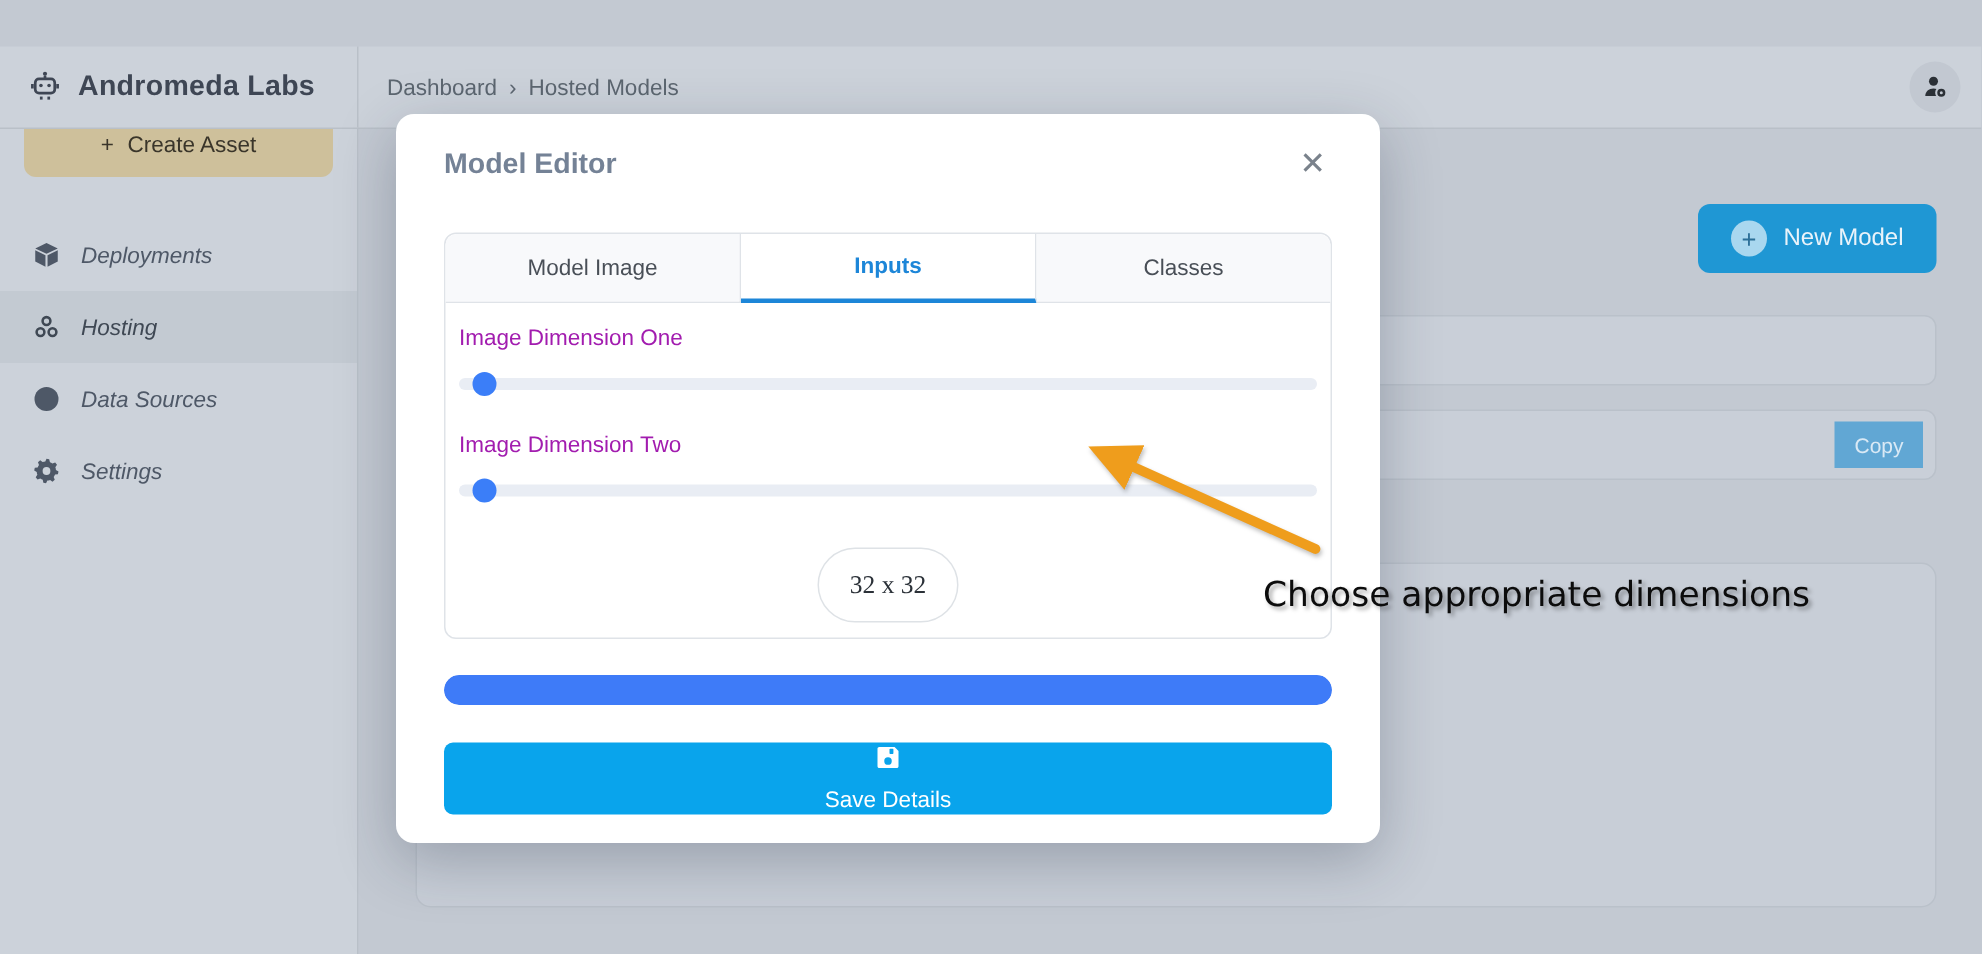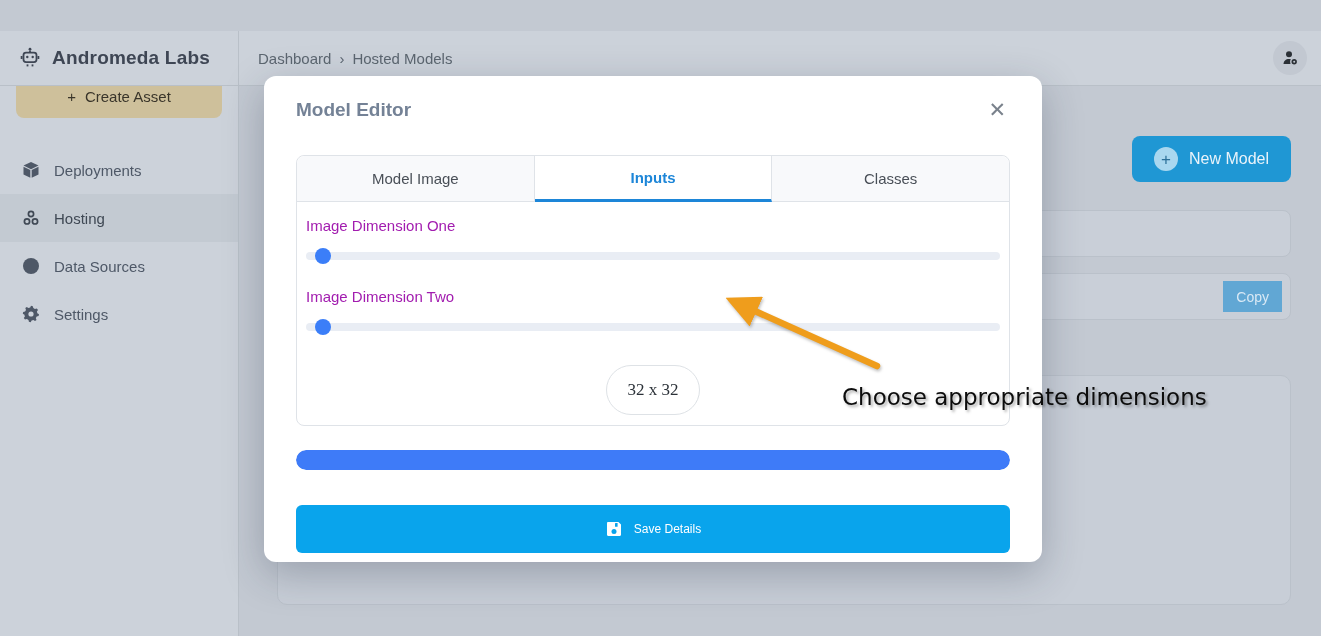--- a/index.html
+++ b/index.html
@@ -17,21 +17,21 @@
   .user-btn { width:34px; height:34px; border-radius:50%; background:#c2c8d1;
     display:flex; align-items:center; justify-content:center; margin-right:14px; cursor:pointer; }
 
   
   .sidebar { position:absolute; top:56px; left:0; width:239px; height:580px;
     background:#ccd2da; border-right:1px solid #b9c0c8; z-index:5; }
   .create-asset { display:flex; align-items:center; justify-content:center; gap:9px;
     width:206px; height:44px; margin:18px auto 0 auto; background:#cec09b; border:none;
     border-radius:8px; font-size:15px; font-weight:500; color:#3a352a; cursor:pointer;
     font-family:"Liberation Sans", sans-serif; }
-  .nav { margin-top:28px; }
+  .nav { margin-top:28px;font-style:italic; }
   .nav-item { display:flex; align-items:center; gap:14px; height:48px; padding-left:22px;
     font-size:15px; color:#4e5867; cursor:pointer; }
   .nav-item.active { background:#c3cad2; color:#3f4854; font-weight:500; }
   .nav-icon { width:18px; height:18px; display:flex; align-items:center; justify-content:center; }
 
   
   .main { position:absolute; top:56px; left:240px; width:1081px; height:580px;
     background:#c3c9d2; padding:0 30px 0 37px; z-index:1; }
   .new-model-row { display:flex; justify-content:flex-end; margin-top:80px; }
   .btn-new-model { display:flex; align-items:center; gap:11px; height:46px; padding:0 22px;
@@ -40,21 +40,21 @@
   .plus-circle { width:24px; height:24px; border-radius:50%; background:rgba(255,255,255,.62);
     color:#2c6f98; font-size:17px; display:flex; align-items:center; justify-content:center; line-height:1; }
   .bg-input { height:47px; background:#c9cfd8; border:1px solid #bac1ca; border-radius:8px; }
   .bg-input.first { margin-top:28px; }
   .bg-input.second { margin-top:16px; display:flex; align-items:center; justify-content:flex-end; padding-right:8px; }
   .btn-copy { height:31px; padding:0 13px; background:#61a7d4; color:#d9e9f5; border:none;
     border-radius:0; font-size:14px; cursor:pointer; font-family:"Liberation Sans", sans-serif; }
   .bg-card { margin-top:55px; height:230px; background:#c8ced7; border:1px solid #bac1ca; border-radius:10px; }
 
   
-  .modal { position:absolute; top:76px; left:264px; width:778px; height:486px;
+  .modal { position:absolute; top:76px; left:264px; width:656px; height:486px;
     background:#ffffff; border-radius:12px; box-shadow:0 12px 40px rgba(30,40,60,.28);
     padding:21px 32px 0 32px; z-index:40; }
   .modal-head { display:flex; align-items:center; justify-content:space-between; }
   .modal-title { font-size:19px; font-weight:600; color:#748296; }
   .modal-close { font-size:21px; color:#7a828c; background:none; border:none; cursor:pointer;
     line-height:1; padding:2px 4px; font-family:"Liberation Sans", sans-serif; }
 
   .tab-panel { margin-top:33px; border:1px solid #dfe3e8; border-radius:8px; }
   .tabs { display:flex; height:46px; }
   .tab { flex:1; display:flex; align-items:center; justify-content:center; font-size:15px;
@@ -70,23 +70,23 @@
   .slider-track { position:absolute; top:4px; left:0; right:0; height:8px; background:#e9edf4; border-radius:4px; }
   .slider-thumb { position:absolute; top:0; left:9px; width:16px; height:16px; border-radius:50%;
     background:#3b7ef8; cursor:grab; }
   .dim-badge { width:94px; height:50px; margin:30px auto 0 auto; border:1px solid #dee2e6;
     border-radius:26px; display:flex; align-items:center; justify-content:center;
     font-size:17px; color:#2b3138;font-family:Liberation Serif, serif; }
 
   .progress { margin-top:24px; height:20px; border-radius:10px; background:#e9edf4; overflow:hidden; }
   .progress-fill { height:100%; width:100%; background:#3e7bf8; border-radius:10px; }
 
-  .btn-save { margin-top:35px; width:100%; height:48px; background:#09a4ec; border:none;
-    border-radius:6px; color:#ffffff; font-size:12px; display:flex; align-items:center;
-    justify-content:center; gap:11px; cursor:pointer; font-family:"Liberation Sans", sans-serif; }
+  .btn-save { margin-top:25px; width:100%; height:48px; background:#09a4ec; border:none;
+    border-radius:6px; color:#ffffff; font-size:15px; display:flex; align-items:center;
+    justify-content:center; gap:11px; cursor:pointer; font-family:"Liberation Sans", sans-serif;flex-direction:column; }
 
   
   .annot-svg { position:absolute; top:0; left:0; width:1321px; height:636px;
     z-index:60; pointer-events:none; }
   .annot-text { position:absolute; left:842px; top:384px; z-index:61; pointer-events:none;
     font-family:"DejaVu Sans", sans-serif; font-size:23px; color:#0c0c0c;
     text-shadow:2px 2px 3px rgba(0,0,0,.35); white-space:nowrap; }
 
   svg { display:block; }
 </style>

